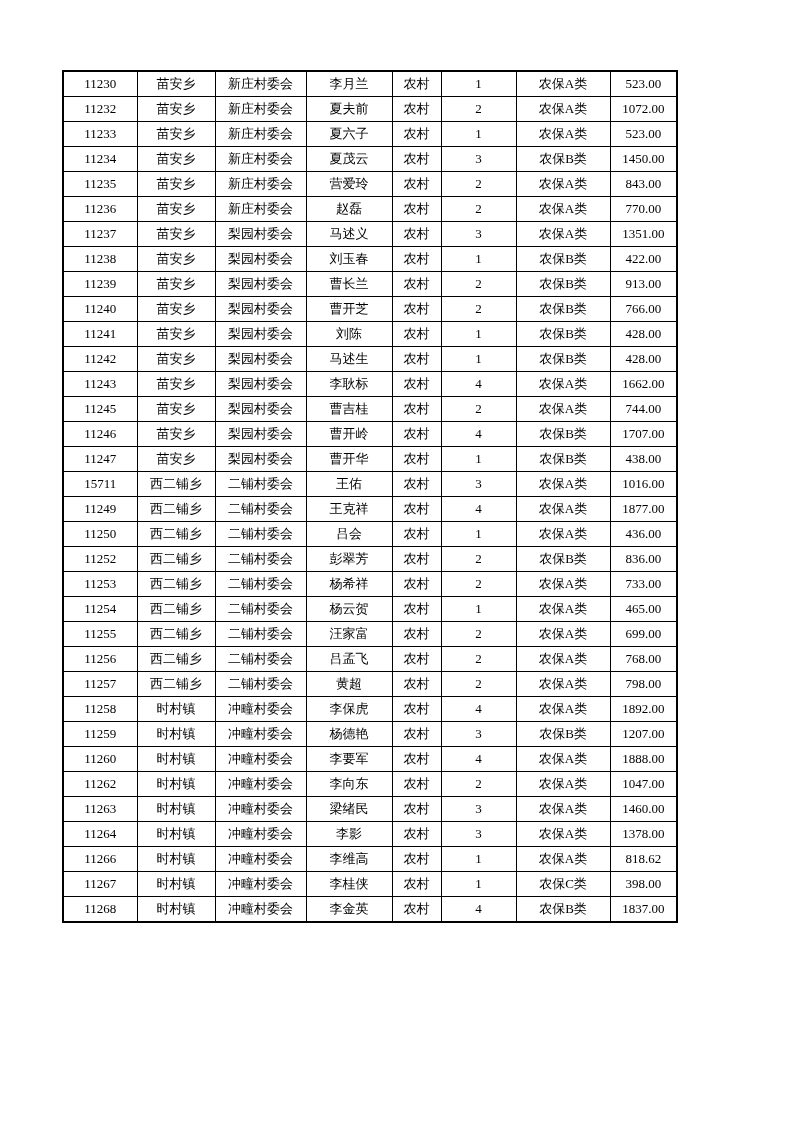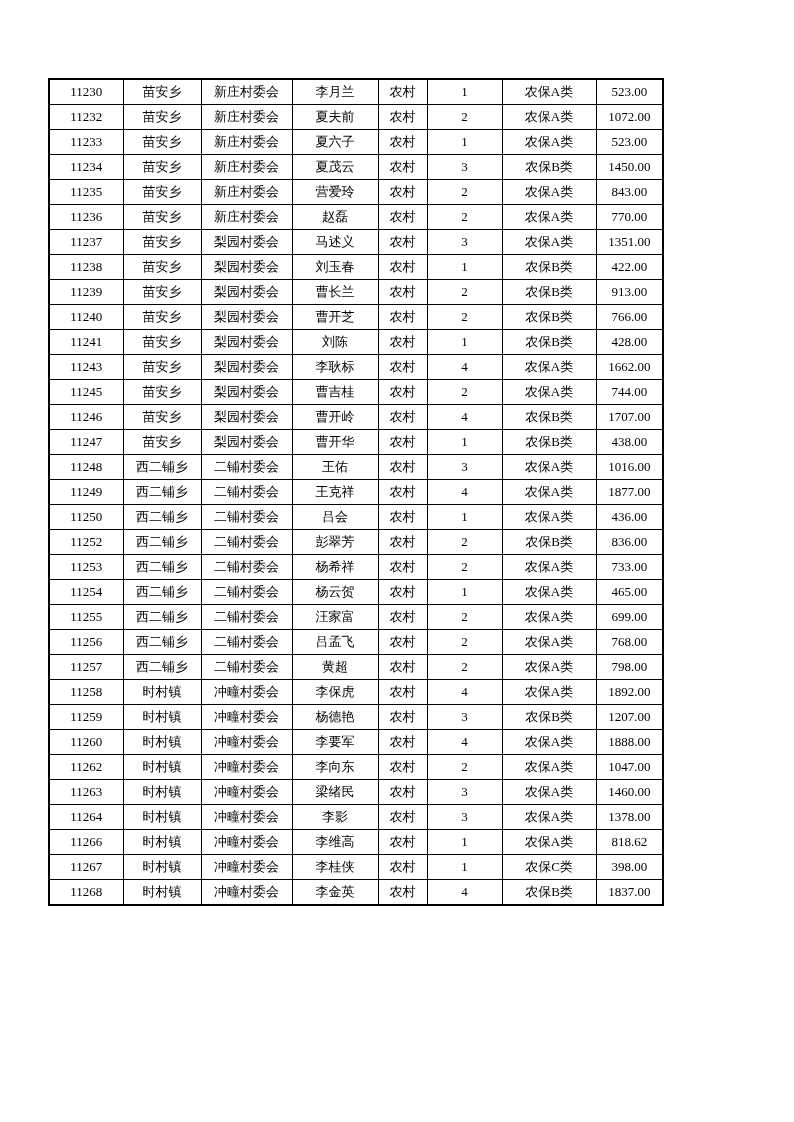--- a/index.html
+++ b/index.html
@@ -11,27 +11,26 @@
     position: relative;
     width: 794px;
     height: 1122px;
     background: #ffffff;
     overflow: hidden;
     font-family: "Liberation Serif", "DejaVu Serif", serif;
     color: #000000;
   }
   table.roster {
     position: absolute;
-    left: 48px;
+    left: 62px;
     top: 70px;
     width: 614px;
     table-layout: fixed;
     border-collapse: collapse;
     border: 2px solid #000000;
-    margin-top: 8px;
   }
   table.roster td {
     border: 1px solid #000000;
     height: 24px;
     padding: 0;
     text-align: center;
     vertical-align: middle;
     font-size: 13px;
     line-height: 24px;
     white-space: nowrap;
@@ -166,20 +165,30 @@
           <td>11241</td>
           <td>苗安乡</td>
           <td>梨园村委会</td>
           <td>刘陈</td>
           <td>农村</td>
           <td>1</td>
           <td>农保B类</td>
           <td>428.00</td>
         </tr>
         <tr>
+          <td>11242</td>
+          <td>苗安乡</td>
+          <td>梨园村委会</td>
+          <td>马述生</td>
+          <td>农村</td>
+          <td>1</td>
+          <td>农保B类</td>
+          <td>428.00</td>
+        </tr>
+        <tr>
           <td>11243</td>
           <td>苗安乡</td>
           <td>梨园村委会</td>
           <td>李耿标</td>
           <td>农村</td>
           <td>4</td>
           <td>农保A类</td>
           <td>1662.00</td>
         </tr>
         <tr>
@@ -206,21 +215,21 @@
           <td>11247</td>
           <td>苗安乡</td>
           <td>梨园村委会</td>
           <td>曹开华</td>
           <td>农村</td>
           <td>1</td>
           <td>农保B类</td>
           <td>438.00</td>
         </tr>
         <tr>
-          <td>11248</td>
+          <td>15711</td>
           <td>西二铺乡</td>
           <td>二铺村委会</td>
           <td>王佑</td>
           <td>农村</td>
           <td>3</td>
           <td>农保A类</td>
           <td>1016.00</td>
         </tr>
         <tr>
           <td>11249</td>

